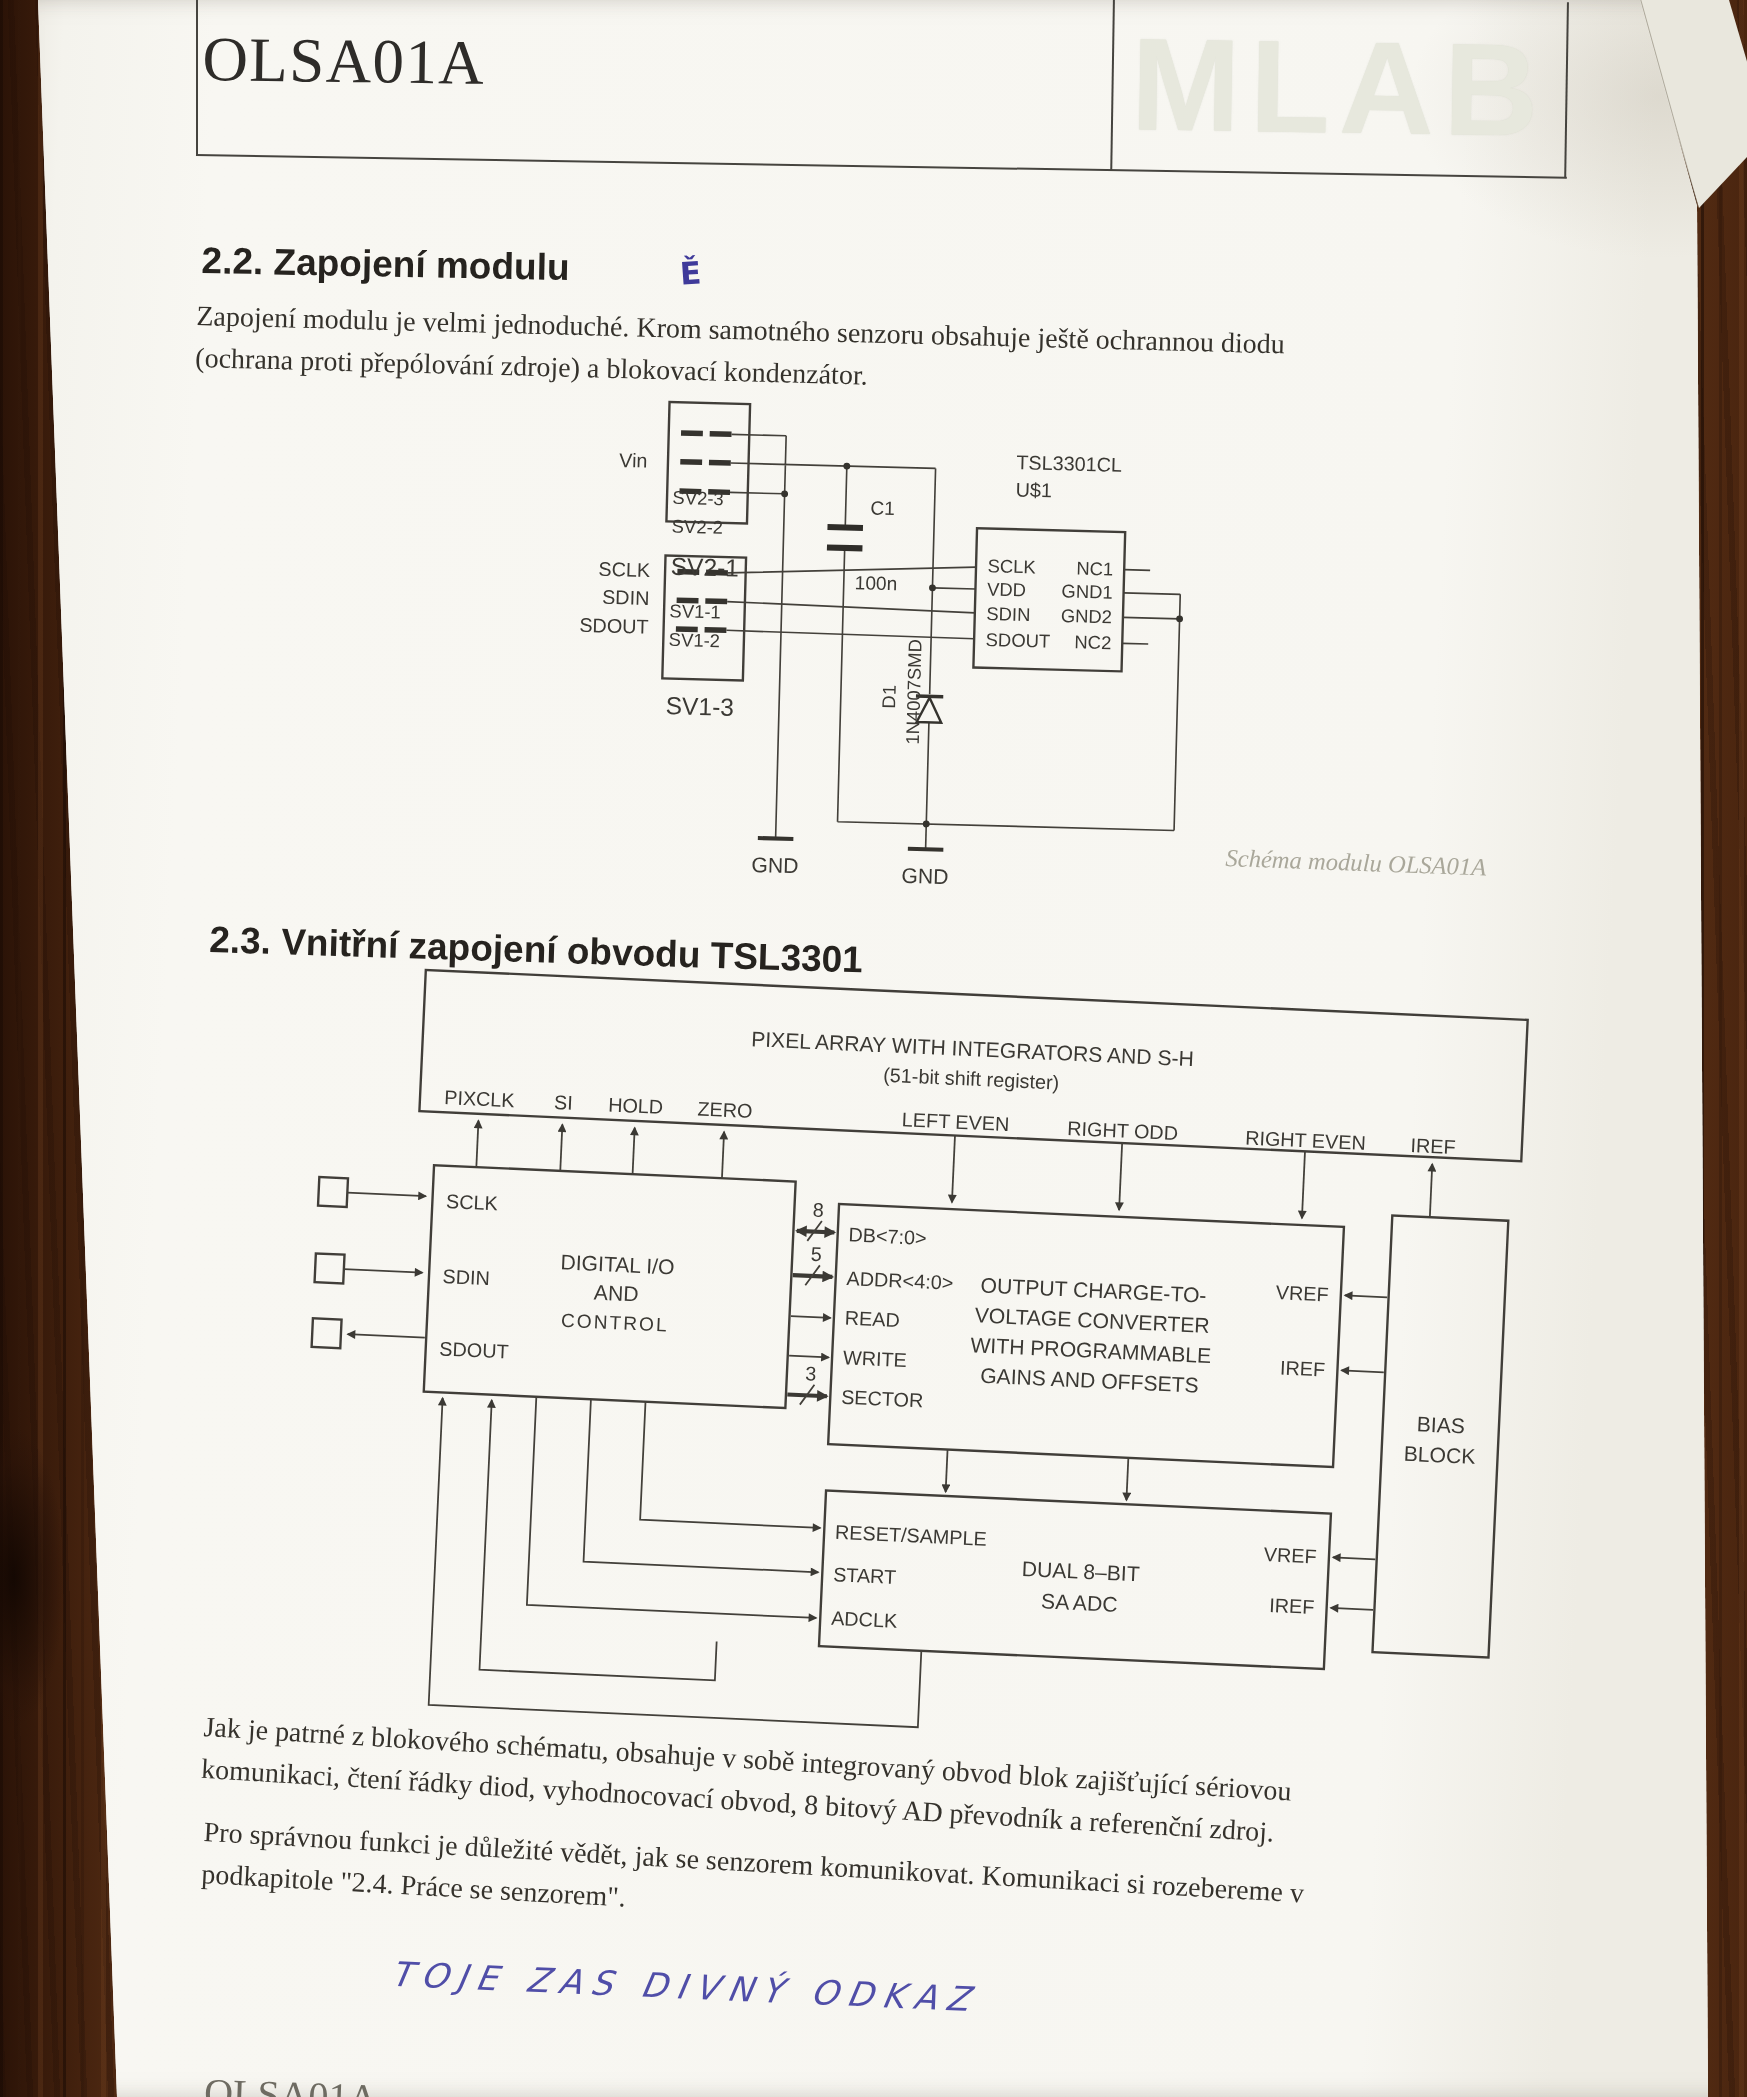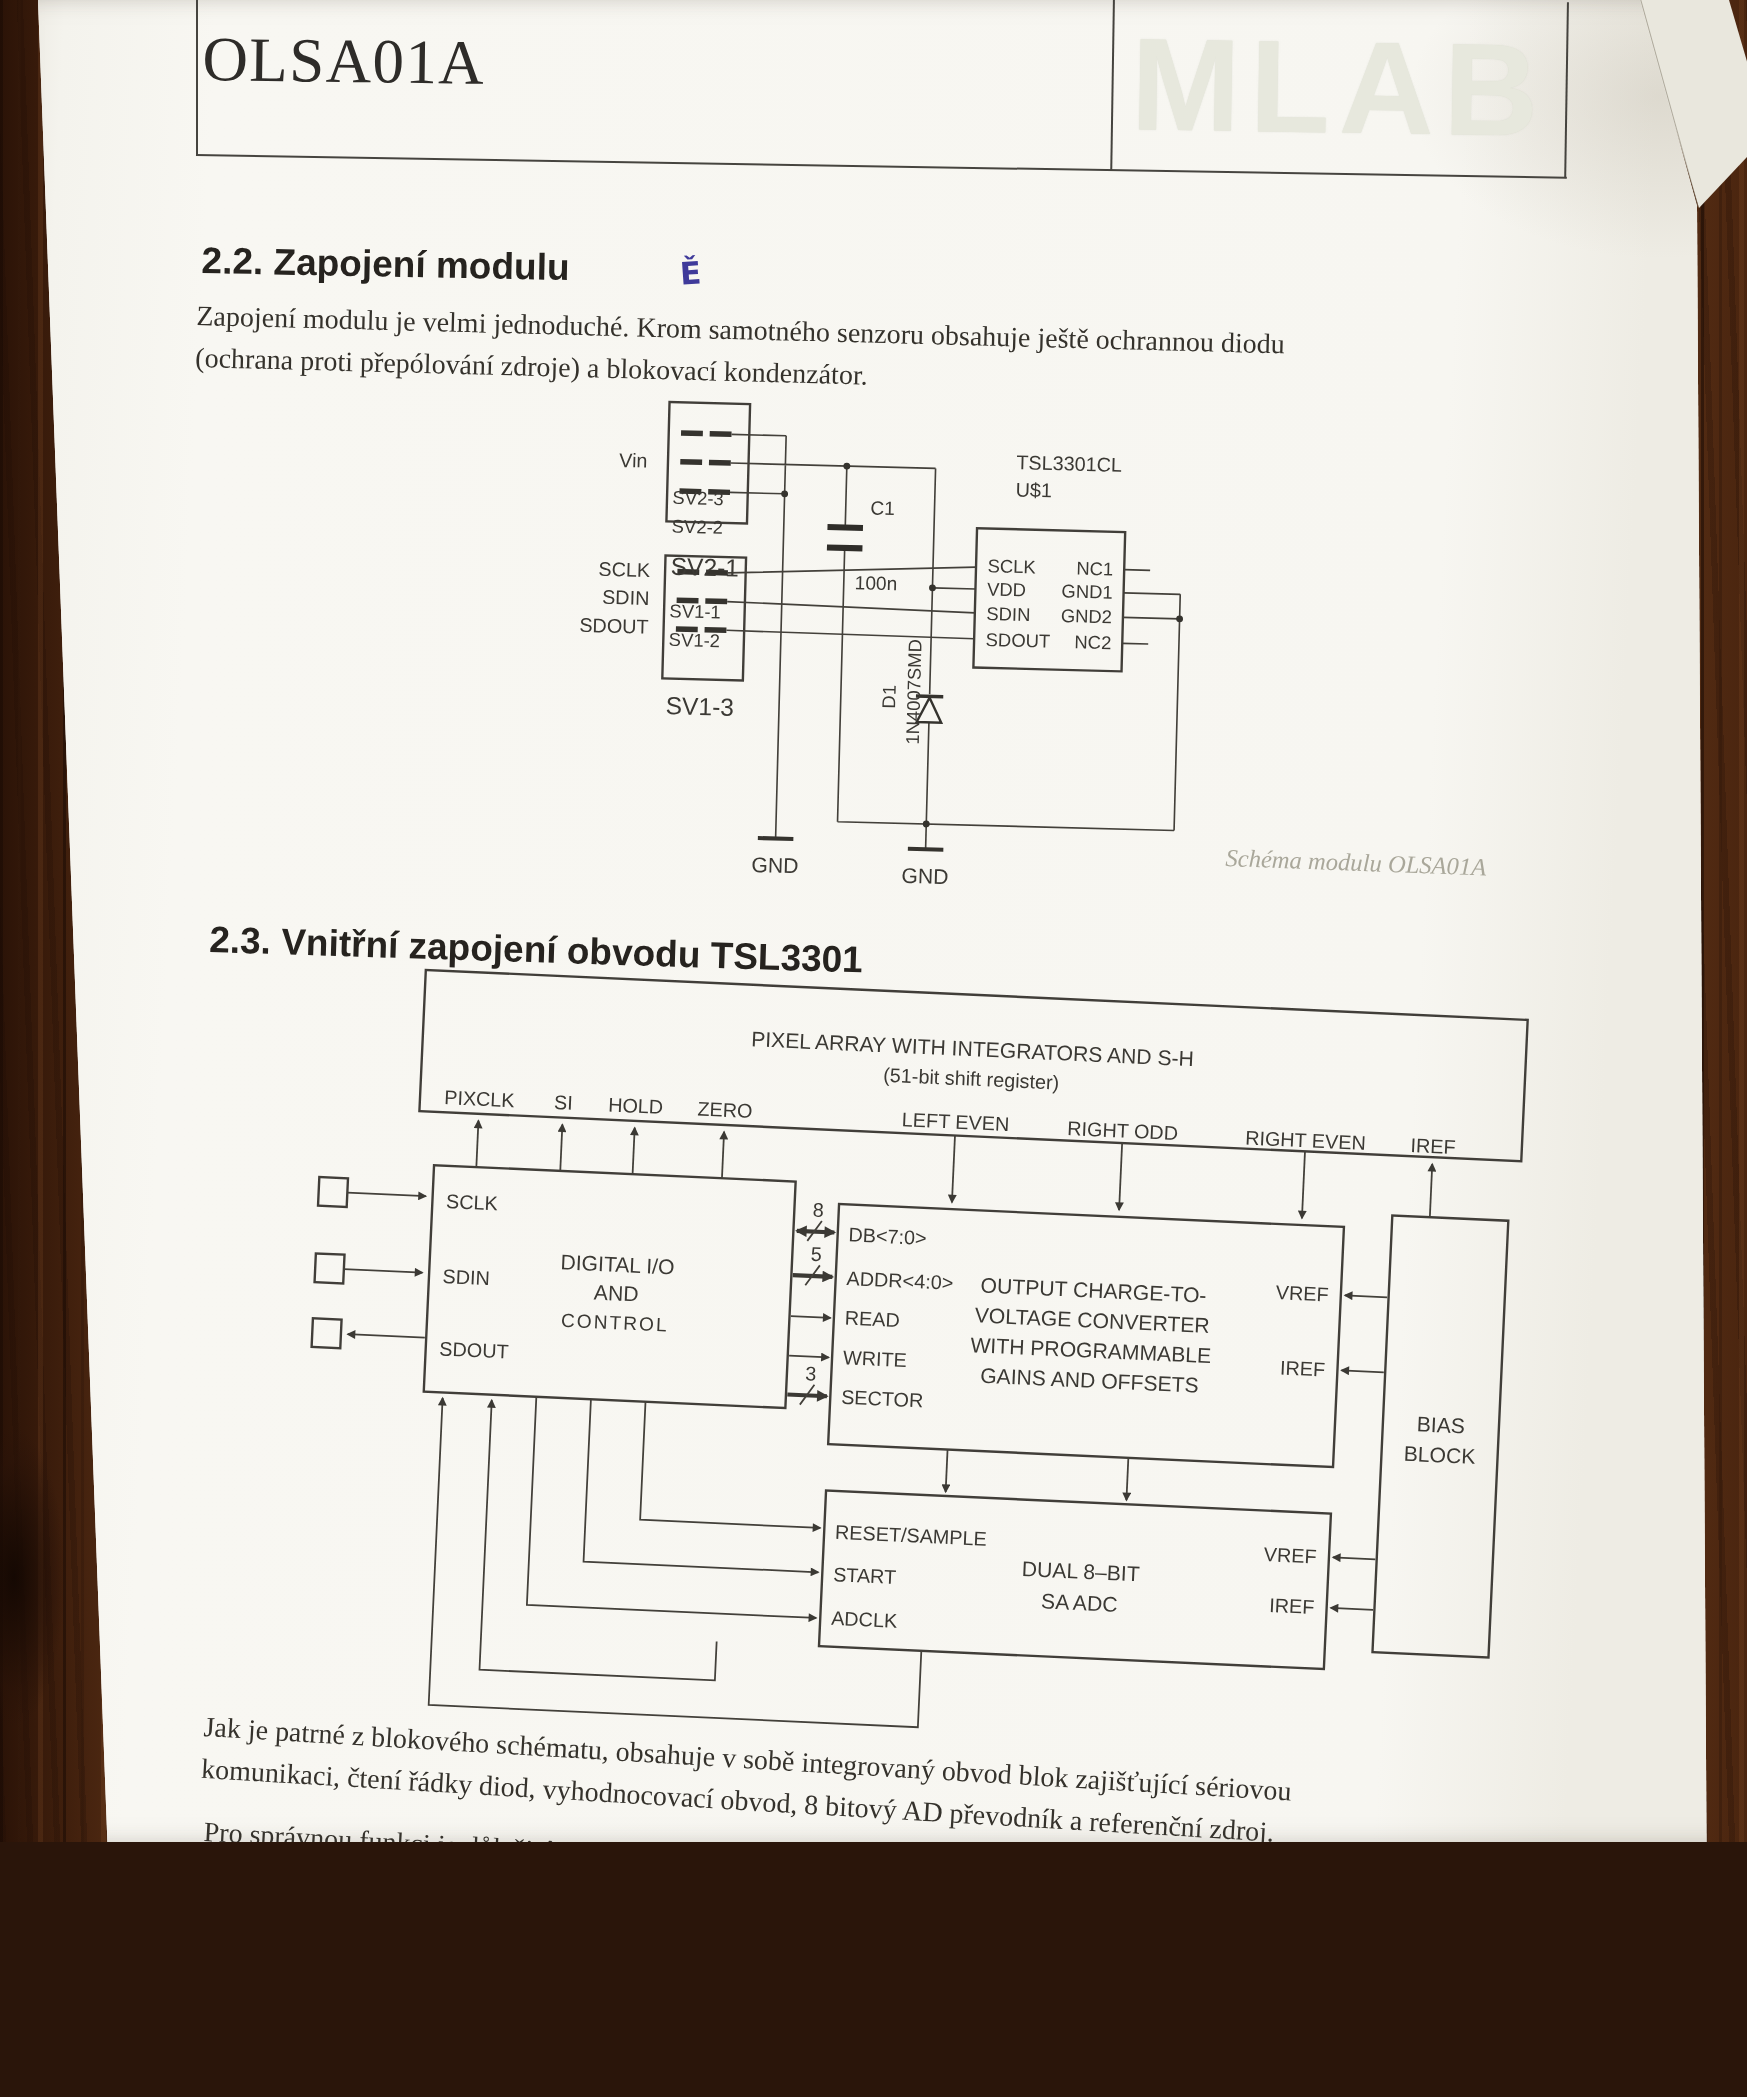--- a/index.html
+++ b/index.html
@@ -1,16 +1,16 @@
 <!DOCTYPE html>
 <html style="font-size:11px"><head>
 <meta charset="utf-8">
 <style>
   html,body{margin:0;padding:0;background:#2a150a;}
-  .page{position:relative;width:1748px;height:1842px;overflow:hidden;font-family:"Liberation Sans",sans-serif;}
+  .page{position:relative;width:1748px;height:2097px;overflow:hidden;font-family:"Liberation Sans",sans-serif;}
   
   .wood{position:absolute;inset:0;background-color:#5e3319;
     background-image:
       repeating-linear-gradient(90deg, rgba(25,10,4,.55) 0 2.7px, rgba(0,0,0,0) 2.7px 18px, rgba(50,24,10,.45) 18px 21px, rgba(0,0,0,0) 21px 38px, rgba(120,70,35,.28) 38px 43px, rgba(0,0,0,0) 43px 63px),
       repeating-linear-gradient(88deg, rgba(30,12,5,.25) 0 6.1px, rgba(0,0,0,0) 6.1px 27px),
       linear-gradient(90deg,#2b1307 0%,#41200d 4%,#6a3b1d 12%,#7a4626 50%,#6a3b1d 88%,#4a250f 100%);}
   .wood::after{content:"";position:absolute;left:-34px;top:1338px;width:157px;height:492px;
     background:radial-gradient(ellipse 65px 191px at 48px 239px, rgba(18,7,2,.9), rgba(40,18,8,.45) 60%, rgba(0,0,0,0) 78%);}
   .sheet2{position:absolute;inset:0;background:#e9e7dd;
     clip-path:polygon(1637px 0px,1729px 0px,1748px 65px,1748px 156px,1699px 208px);}

